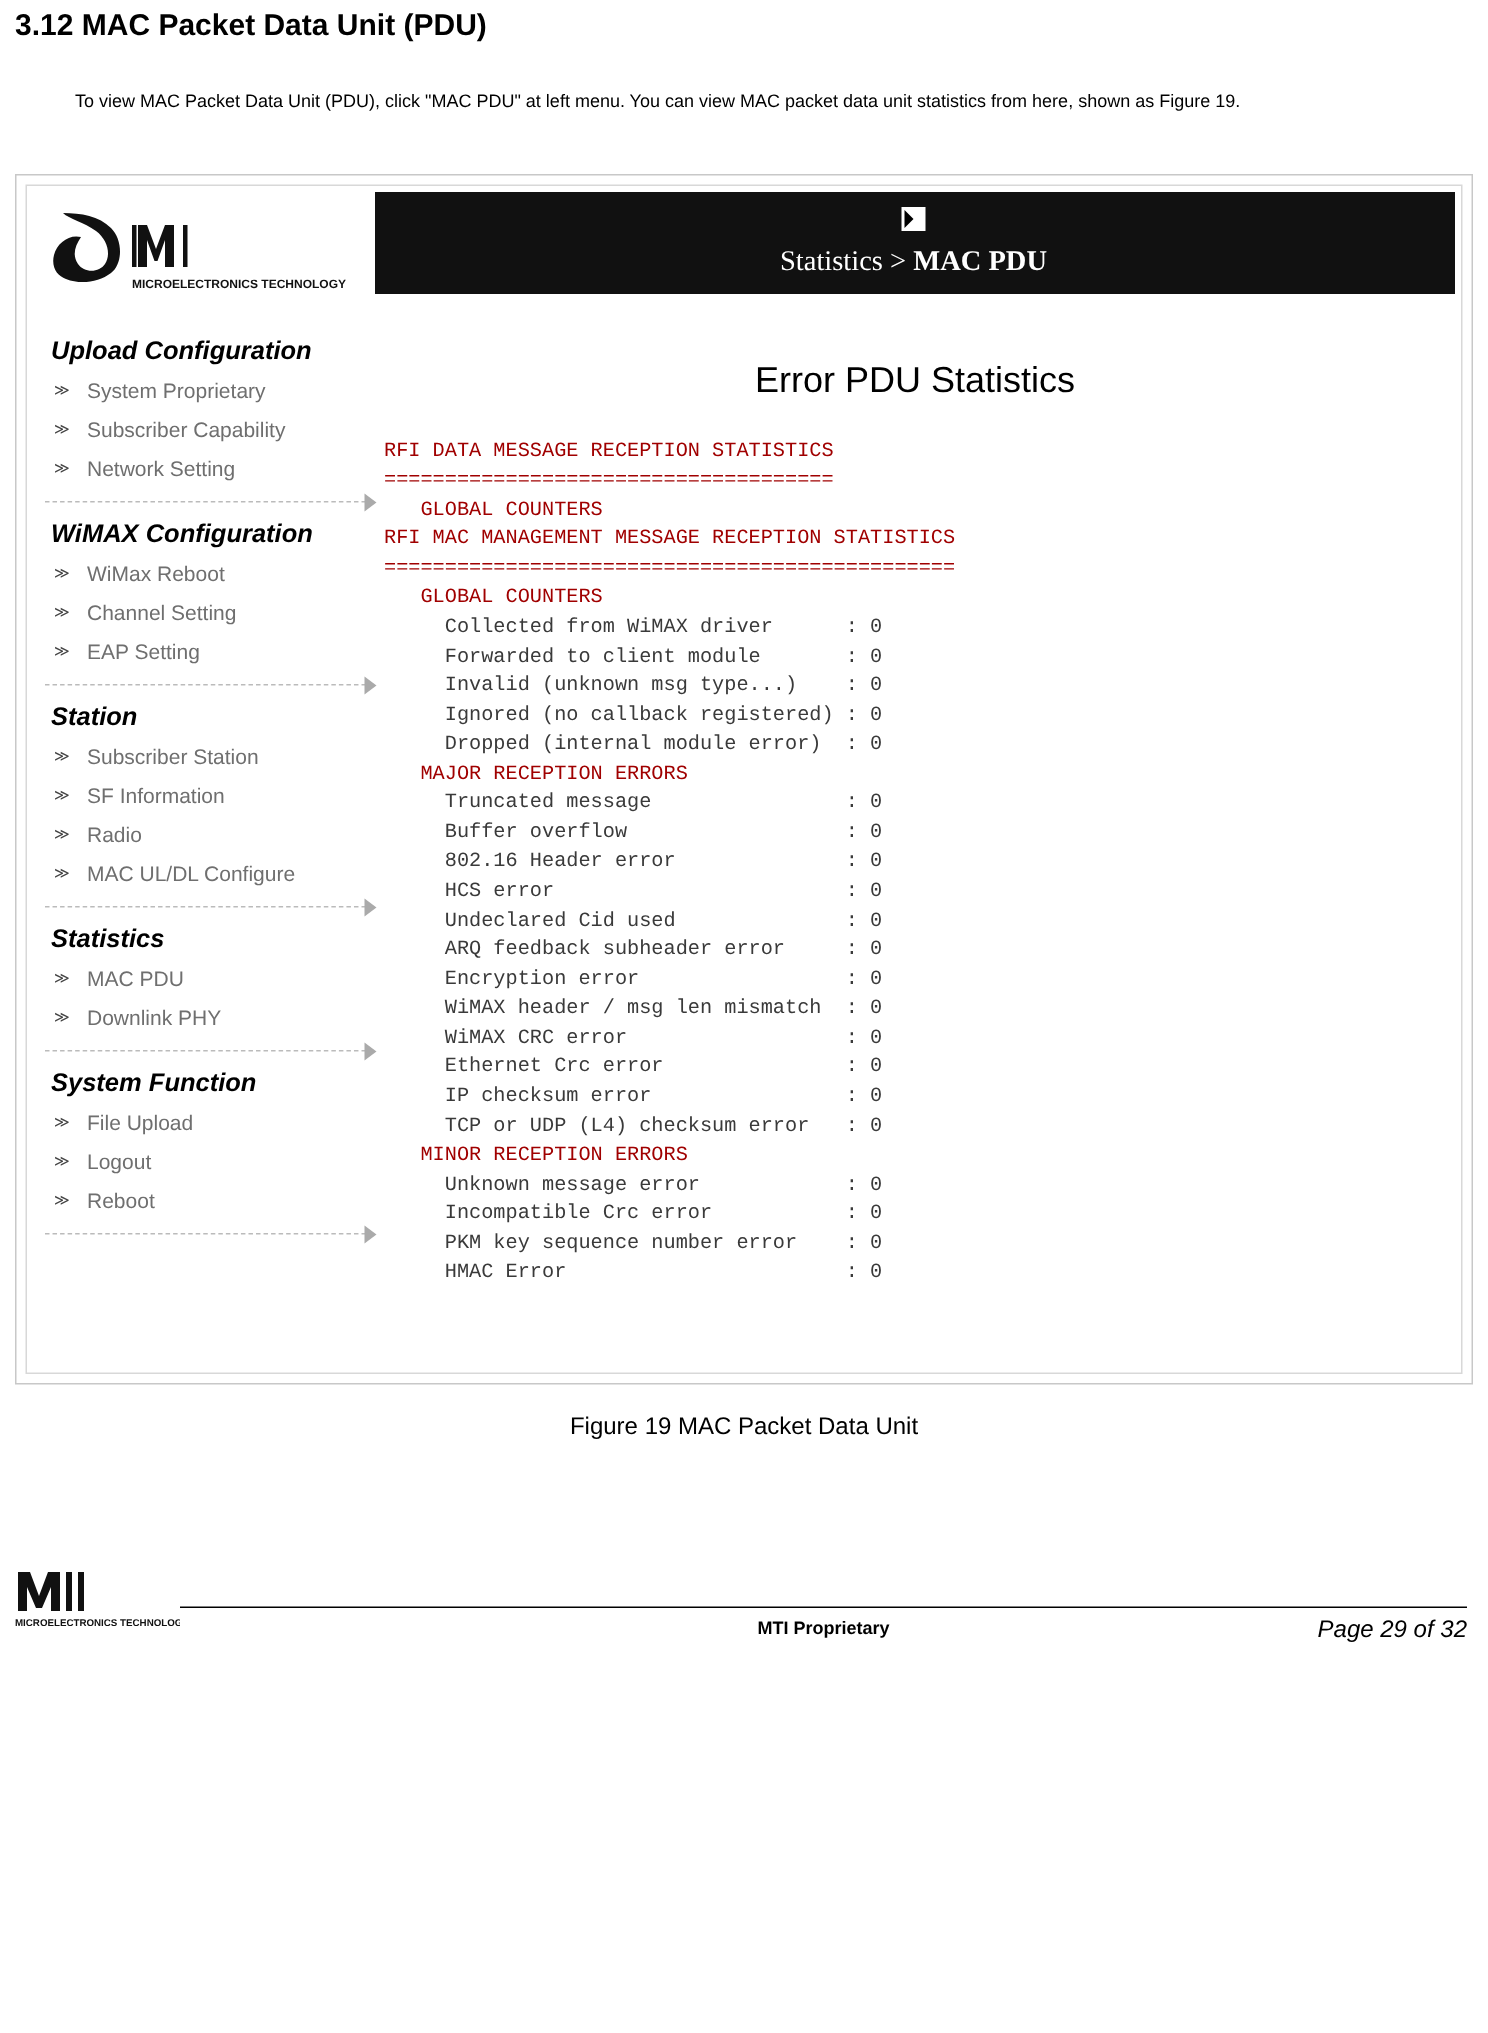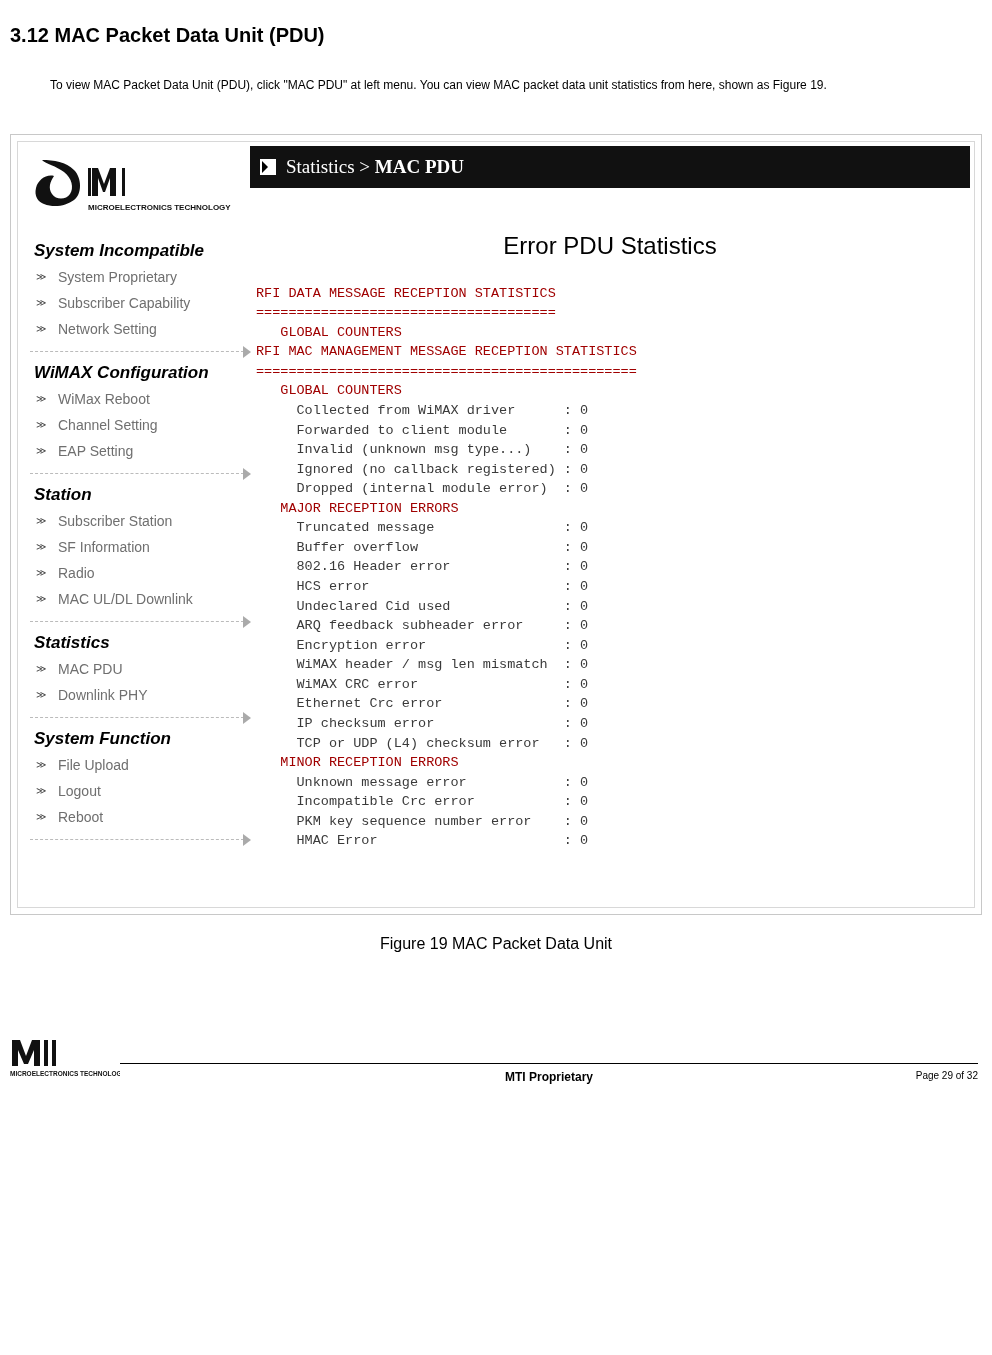--- a/index.html
+++ b/index.html
@@ -1,44 +1,44 @@
 <!DOCTYPE html>
 <html><head>
   <meta charset="utf-8">
   <style>
     * { box-sizing: border-box; margin: 0; padding: 0; }
     body { width: 992px; font-family: Arial, Helvetica, sans-serif; background: #fff; color: #000; }
     .page { padding: 0 10px; }
-    .section-heading { font-size: 20px; font-weight: bold; margin: 24px 0 26px 0; }
+    .section-heading { font-size: 20px; font-weight: bold; margin: 6px 0 26px 0; }
     .intro-text { font-size: 12px; line-height: 2.05; margin-bottom: 36px; }
     .intro-text .indent { display: inline-block; width: 40px; }
     .screenshot-wrap { border: 1px solid #c8c8c8; padding: 6px 6px; margin: 0 0 8px 0; background: #fff; }
     .inner-frame { border: 1px solid #d8d8d8; padding: 4px 4px; background: #fff; position: relative; }
     .app { display: flex; }
     .sidebar { width: 228px; background: #fff; padding: 4px 0 10px 0; }
     .logo-area { padding: 4px 10px 14px 10px; }
     .logo-svg { width: 200px; height: 62px; }
     .menu-group-title { font-size: 17px; font-weight: bold; font-style: italic; color: #000; padding: 7px 12px 3px 12px; }
     .menu-items { list-style: none; padding: 0 0 5px 0; }
     .menu-item { display: flex; align-items: center; gap: 12px; padding: 5px 12px 5px 14px; font-size: 14px; color: #6f6f6f; cursor: pointer; }
     .menu-item .bullet { font-size: 10px; color: #444; width: 10px; flex: 0 0 10px; }
     .divider { border-top: 1px dashed #bbb; margin: 4px 6px 4px 8px; position: relative; }
     .divider::after { content: ''; position: absolute; right: -7px; top: -6px; width: 0; height: 0; border-top: 6px solid transparent; border-bottom: 6px solid transparent; border-left: 8px solid #aaa; }
     .content { flex: 1; display: flex; flex-direction: column; }
-    .title-bar { background: #111; color: #fff; padding: 10px 12px 10px 10px; display: flex; align-items: center; gap: 10px; margin-bottom: 26px; }
+    .title-bar { background: #111; color: #fff; padding: 10px 12px 10px 10px; display: flex; align-items: center; gap: 10px; margin-bottom: 26px; flex-direction: column; }
     .title-bar .bullet-icon { width: 16px; height: 16px; background: #fff; position: relative; flex: 0 0 16px; }
     .title-bar .bullet-icon::after { content: ''; position: absolute; left: 2px; top: 2px; width: 0; height: 0; border-left: 6px solid #000; border-top: 6px solid transparent; border-bottom: 6px solid transparent; }
     .title-bar .crumb { font-family: Georgia, 'Times New Roman', serif; font-size: 19px; }
     .heading-center { font-family: "Segoe UI", Arial, sans-serif; font-size: 24px; text-align: center; margin: 18px 0 24px 0; }
     .stats-block { font-family: 'Courier New', Courier, monospace; font-size: 13.5px; line-height: 1.45; padding: 0 0 52px 6px; white-space: pre; color: #3a3a3a; }
     .stats-block .red { color: #a00000; }
     .fig-caption { text-align: center; font-size: 16px; margin: 20px 0 110px 0; }
     .footer { border-top: 1.4px solid #000; margin: 0 14px 0 120px; position: relative; padding: 6px 0 22px 0; display: flex; justify-content: flex-end; align-items: flex-start; }
     .footer .prop { font-size: 12px; font-weight: bold; position: absolute; left: 50%; transform: translateX(-50%); }
-    .footer .page-num { font-size: 10px; margin-left: auto; }
+    .footer .page-num { font-size: 16px; margin-left: auto; font-style: italic; }
     .footer-logo { position: absolute; left: -110px; top: -28px; }
   </style>
 </head>
 <body>
 
 <div class="page">
   <h2 class="section-heading">3.12  MAC Packet Data Unit (PDU)</h2>
 
   <p class="intro-text"><span class="indent"></span><span>To view MAC Packet Data Unit (PDU), click "MAC PDU" at left menu. You can view MAC packet data unit statistics from here, shown as Figure 19.</span></p>
 
@@ -51,21 +51,21 @@
               <g fill="#111">
                 <path d="M10 6 C22 6 34 8 42 16 C50 24 50 40 42 46 C34 52 22 54 12 50 C6 48 2 42 4 34 C6 26 14 20 22 22 C18 28 16 34 20 40 C24 46 34 46 38 40 C42 34 40 24 32 18 C24 12 14 10 10 6 Z"></path>
                 <rect x="56" y="14" width="3" height="28"></rect>
                 <path d="M60 42 L60 14 L66 14 L72 30 L78 14 L84 14 L84 42 L78 42 L78 24 L73 38 L71 38 L66 24 L66 42 Z"></path>
                 <rect x="90" y="14" width="3" height="28"></rect>
               </g>
               <text x="56" y="56" font-family="Arial" font-size="8" font-weight="bold" fill="#111">MICROELECTRONICS TECHNOLOGY INC.</text>
             </svg>
           </div>
           <div id="menu-mount">
-              <div class="menu-group-title">System Incompatible</div>
+              <div class="menu-group-title">Upload Configuration</div>
               <ul class="menu-items">
                 <li class="menu-item">
                   <span class="bullet">≫</span>
                   <span>System Proprietary</span>
                 </li>
                 <li class="menu-item">
                   <span class="bullet">≫</span>
                   <span>Subscriber Capability</span>
                 </li>
                 <li class="menu-item">
@@ -99,21 +99,21 @@
                 <li class="menu-item">
                   <span class="bullet">≫</span>
                   <span>SF Information</span>
                 </li>
                 <li class="menu-item">
                   <span class="bullet">≫</span>
                   <span>Radio</span>
                 </li>
                 <li class="menu-item">
                   <span class="bullet">≫</span>
-                  <span>MAC UL/DL Downlink</span>
+                  <span>MAC UL/DL Configure</span>
                 </li>
               </ul>
               <div class="divider"></div>
               <div class="menu-group-title">Statistics</div>
               <ul class="menu-items">
                 <li class="menu-item">
                   <span class="bullet">≫</span>
                   <span>MAC PDU</span>
                 </li>
                 <li class="menu-item">

